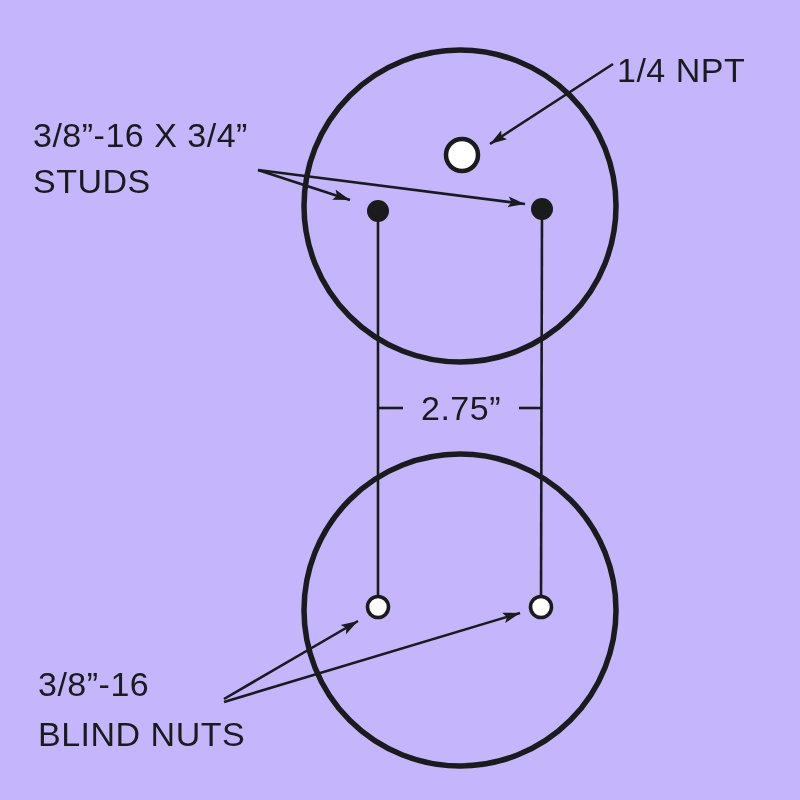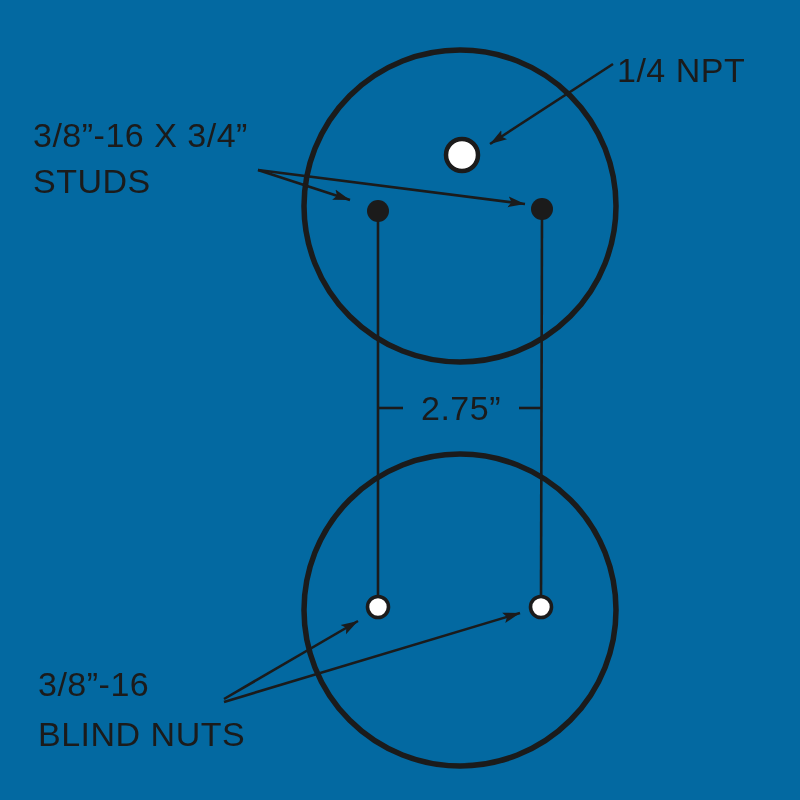--- a/index.html
+++ b/index.html
@@ -4,21 +4,21 @@
 <style>
   html, body {
     margin: 0;
     padding: 0;
     background: #ffffff;
   }
   .canvas {
     position: relative;
     width: 800px;
     height: 800px;
-    background: #0369a1;
+    background: #c4b5fd;
     overflow: hidden;
   }
   svg {
     display: block;
   }
   .dia-text {
     fill: #1b1b1b;
     font-family: "Liberation Sans", sans-serif;
     font-size: 34px;
     letter-spacing: 0.5px;

